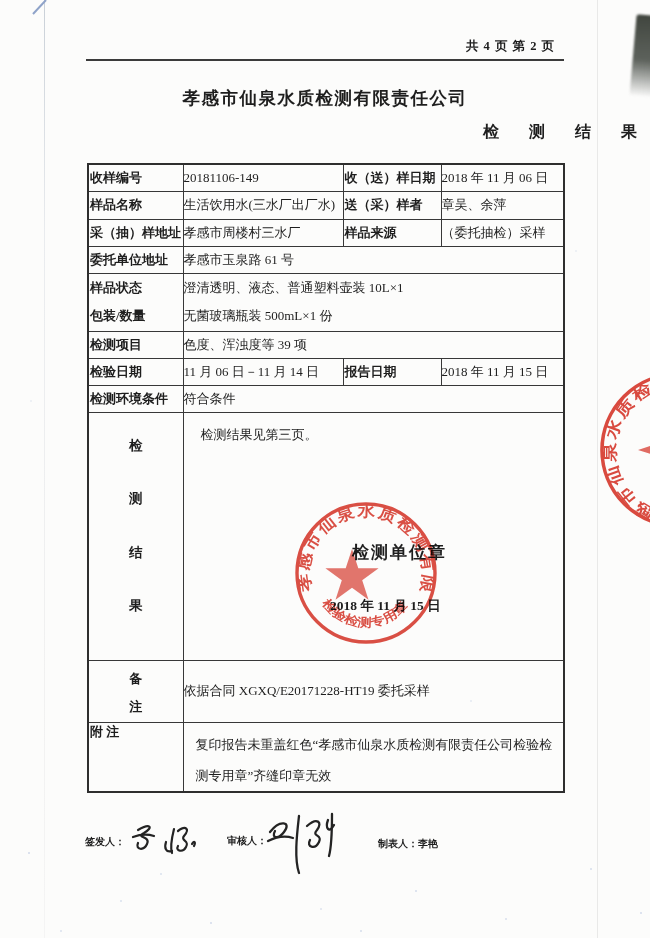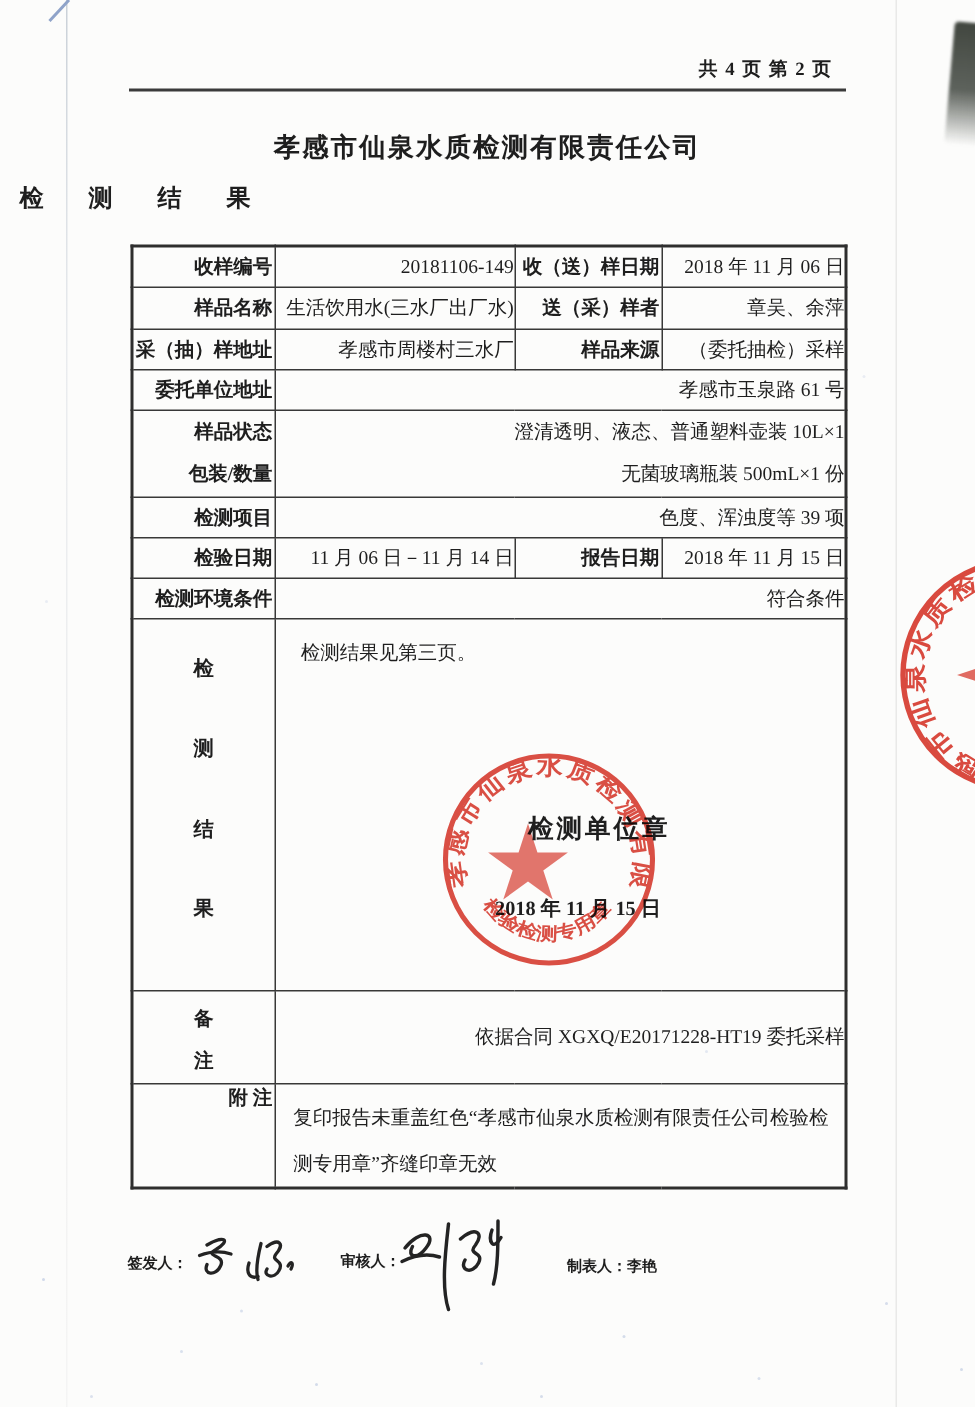--- a/index.html
+++ b/index.html
@@ -24,26 +24,26 @@
       320px 908px 0 0 #c8d2e6, 415px 890px 0 0 #bac7e0, 505px 918px 0 0 #c1cde3,
       590px 868px 0 0 #bdc9e1, 60px 930px 0 0 #c6d0e5, 360px 930px 0 0 #bcc8e0,
       470px 700px 0 0 #d4dcec, 30px 400px 0 0 #dde3ef, 575px 250px 0 0 #dde3ef,
       160px 873px 0 0 #c3cfe4, 640px 912px 0 0 #b9c6e0; }
   
   .page-indicator { position:absolute; left:87px; top:38px; width:468px; text-align:right;
     font-size:12.5px; font-weight:bold; letter-spacing:1px; }
   .header-rule { position:absolute; left:86px; top:59px; width:478px; height:2px; background:#3b3b3b; }
   .company-title { position:absolute; left:0; top:86px; width:650px; text-align:center;
     font-size:17.5px; font-weight:bold; letter-spacing:1.5px; }
-  .doc-title { position:absolute; left:0; top:122px; width:650px; text-align:left;
+  .doc-title { position:absolute; left:0; top:122px; width:650px; text-align:right;
     font-size:16px; font-weight:bold; letter-spacing:13px; text-indent:13px; }
   
   table.report { position:absolute; left:87px; top:163px; width:476px;
     border-collapse:collapse; table-layout:fixed; border:2px solid #2e2e2e; }
-  table.report td { border:1.3px solid #383838; font-size:13px; text-align:right;
+  table.report td { border:1.3px solid #383838; font-size:13px; text-align:left;
     vertical-align:middle; overflow:hidden; }
   td.lbl { font-weight:bold; font-size:12.5px; padding:0 1px; }
   .two-line div { line-height:28px; }
   .stacked { display:flex; flex-direction:column; align-items:center; }
   .result-label-cell { vertical-align:middle; }
   .result-label { display:flex; flex-direction:column; align-items:center;
     justify-content:space-between; height:247px; padding:24px 0 44px; font-weight:bold; font-size:13.5px; }
   .result-content { vertical-align:top !important; text-align:left !important;
     padding:13px 0 0 17px; position:relative; }
   .remark-label { line-height:28px; padding-top:4px; font-weight:bold; font-size:13px; }

